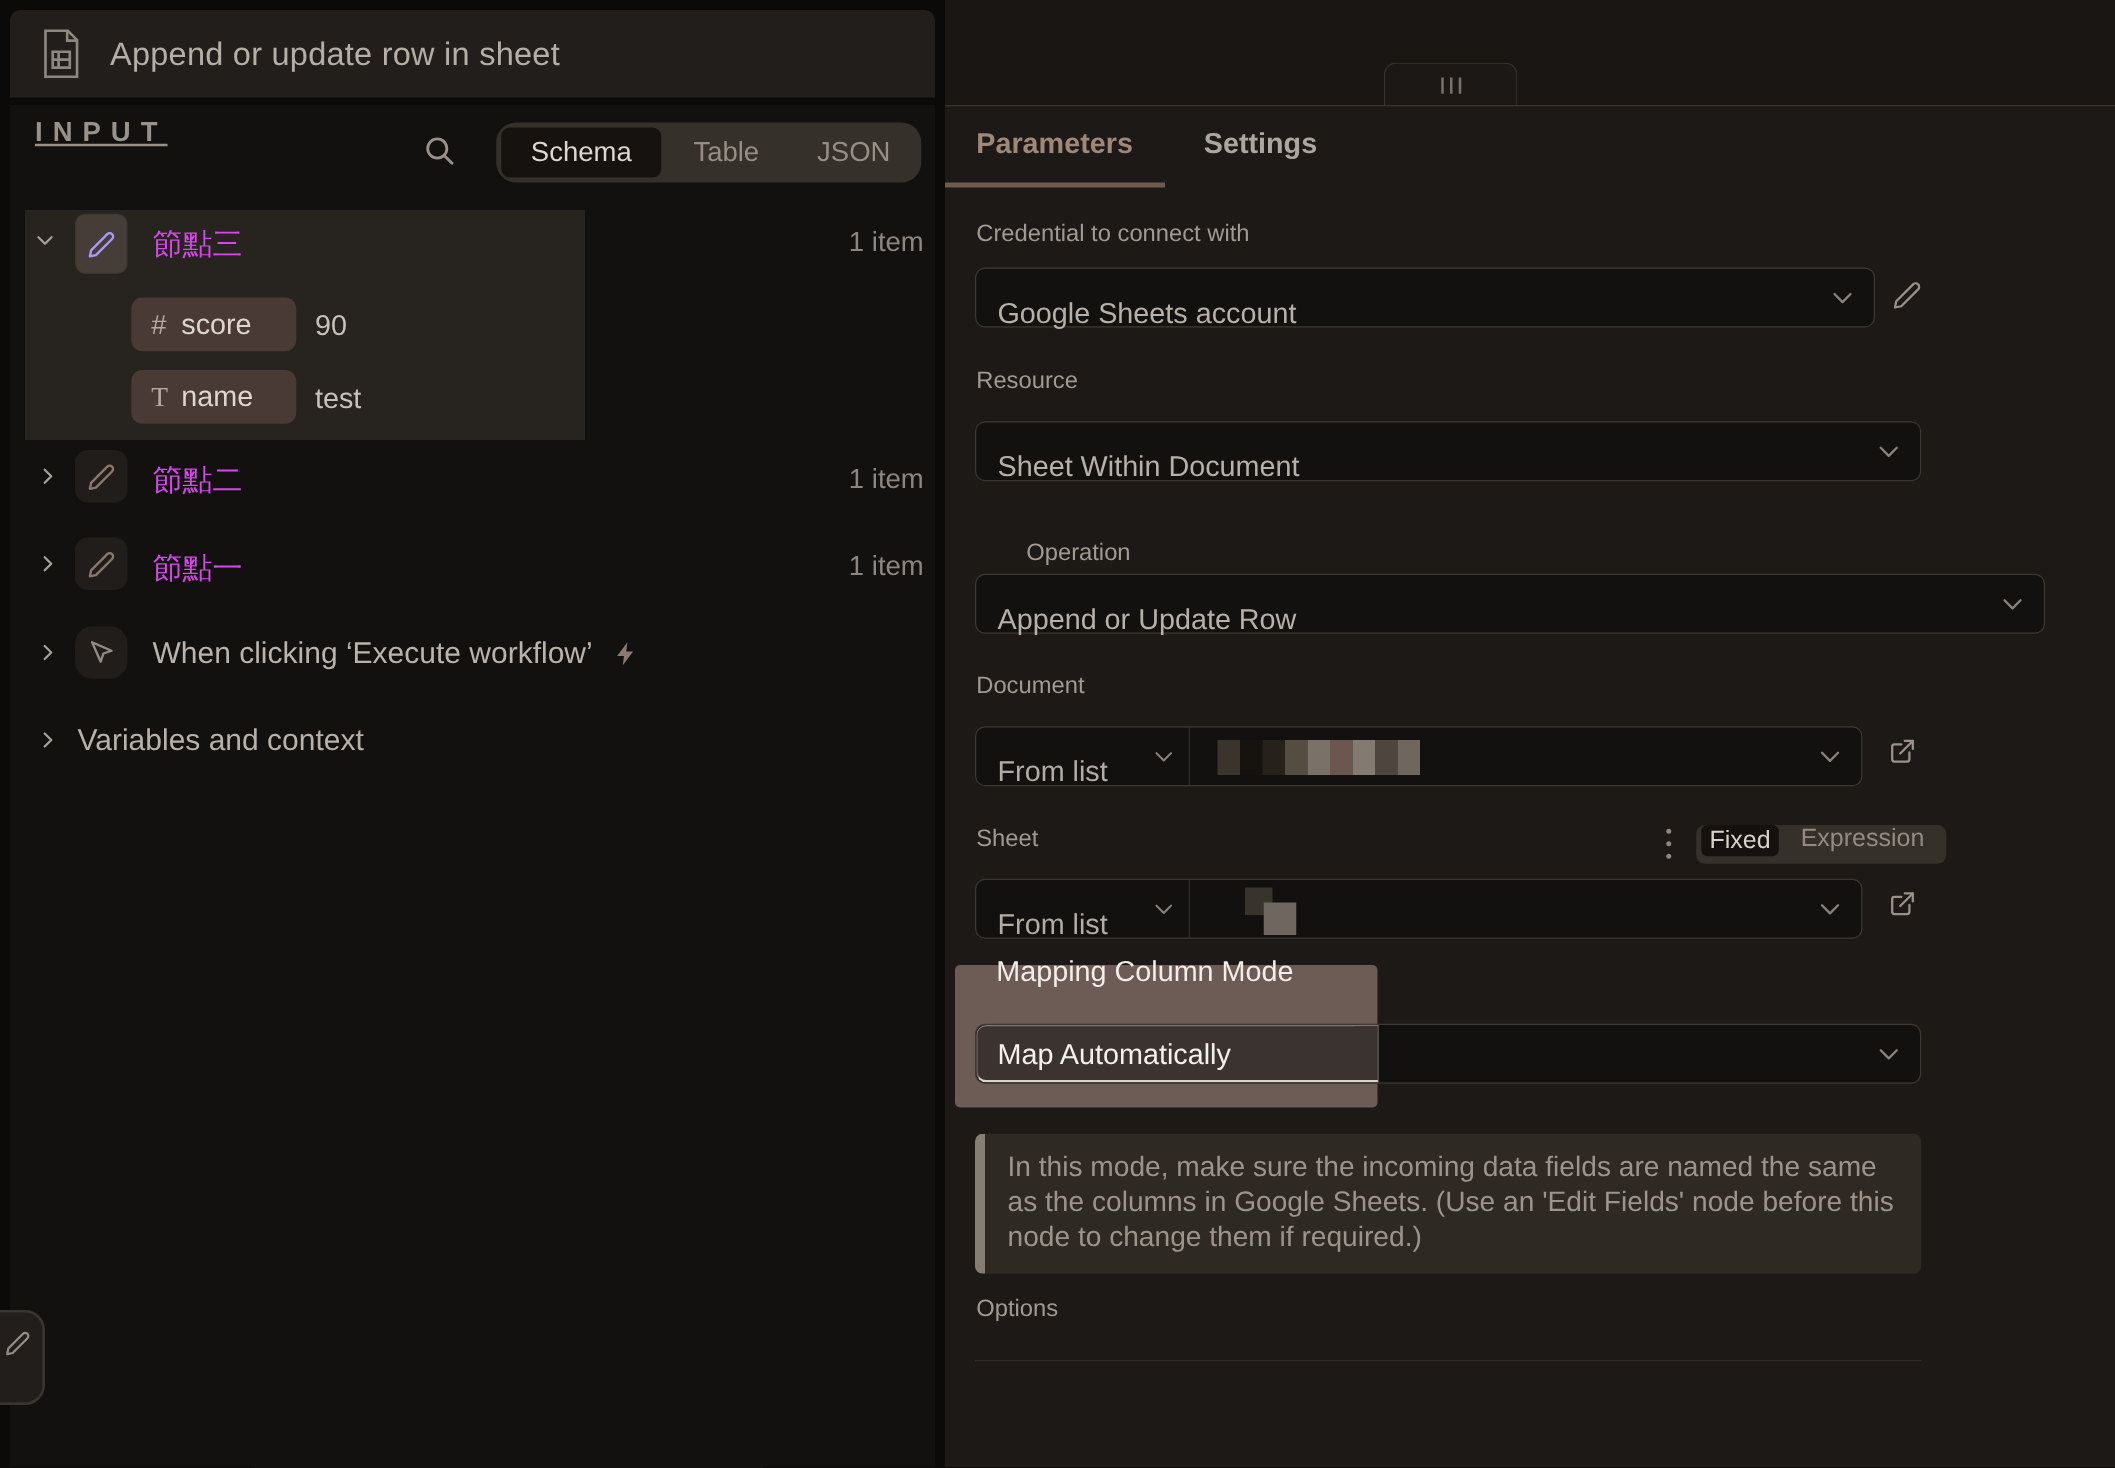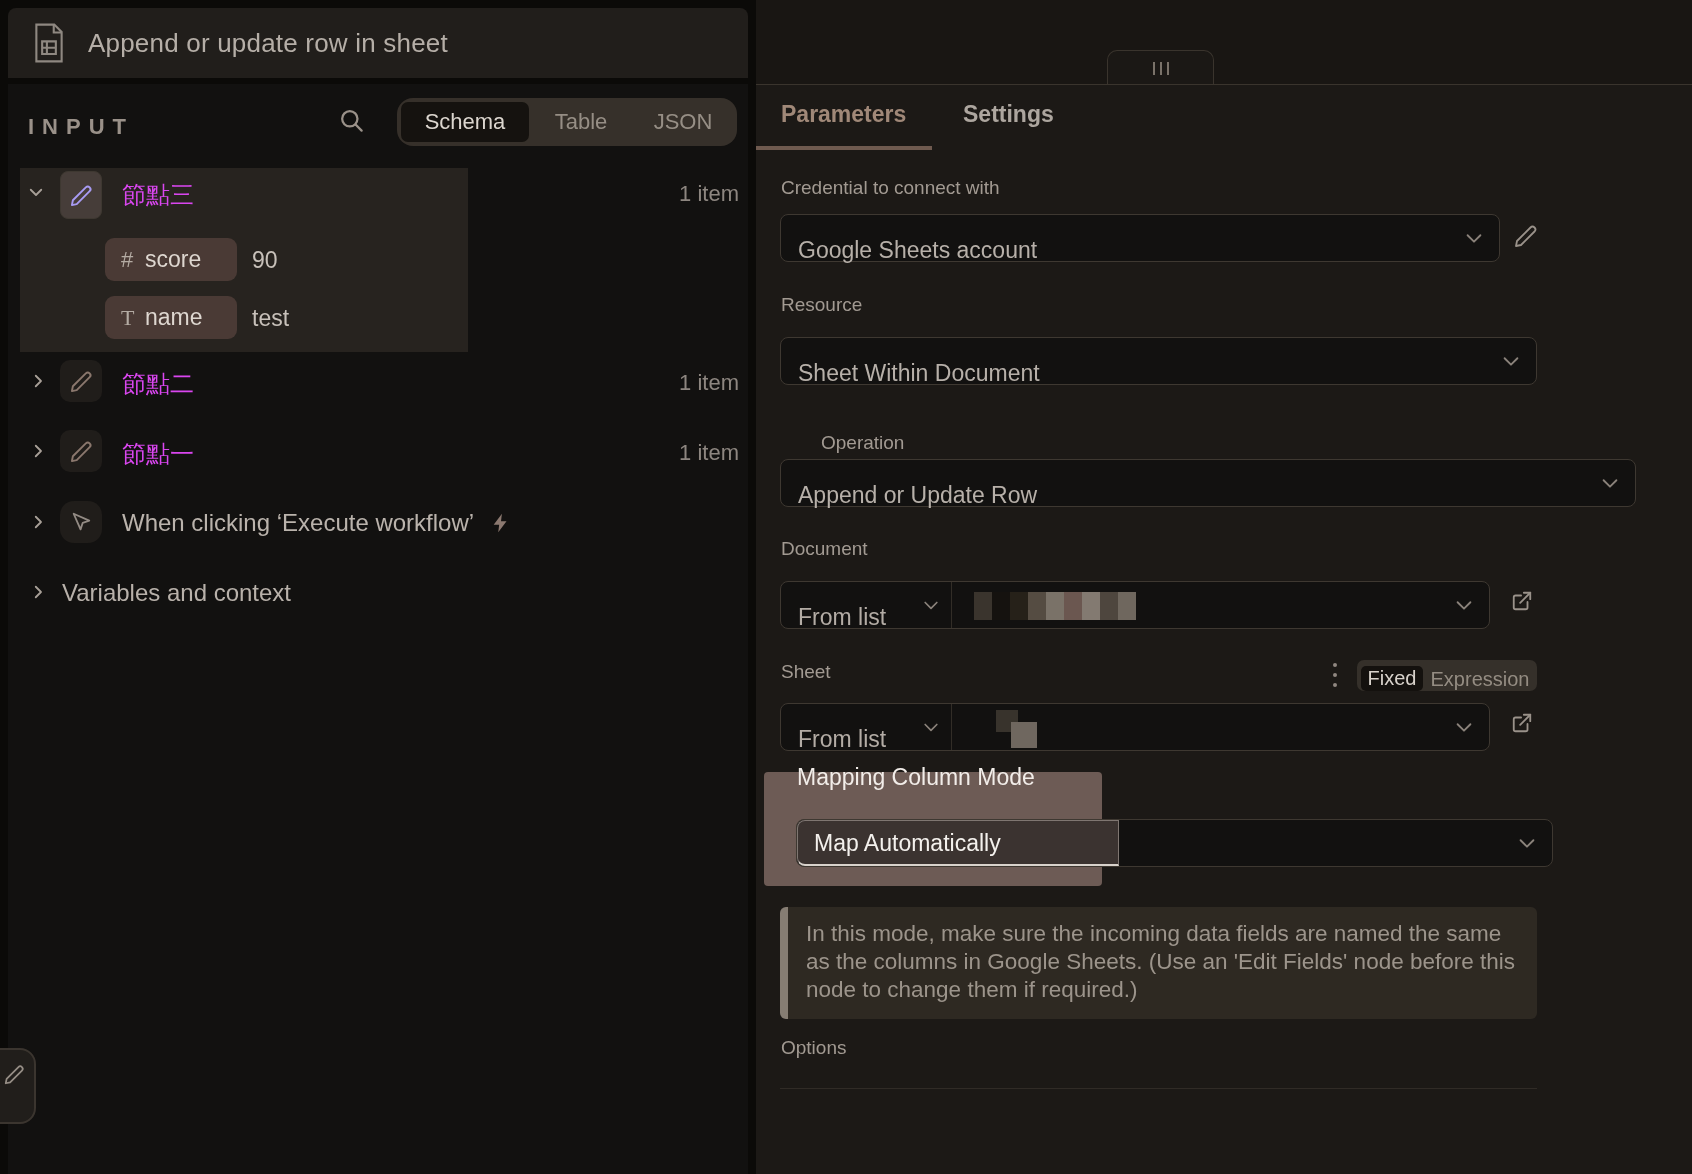--- a/index.html
+++ b/index.html
@@ -11,21 +11,21 @@
   .ndv-header .ficon{margin-left:24px;color:#8f8881;}
   .ndv-title{margin-left:22px;font-size:26px;color:#b5aea7;letter-spacing:.2px;}
   .canvas-top{position:absolute;left:756px;top:0;width:936px;height:84px;background:#191613;}
   .drag-tab{position:absolute;left:1107px;top:50px;width:105px;height:34px;background:#1b1815;
     border:1px solid #3a342d;border-bottom:none;border-radius:10px 10px 0 0;
     display:flex;align-items:center;justify-content:center;gap:5px;}
   .drag-tab i{display:block;width:2px;height:13px;background:#7a7269;}
 
   
   .left-panel{position:absolute;left:8px;top:84px;width:740px;height:1090px;background:#121110;overflow:hidden;}
-  .input-title{position:absolute;left:20px;top:30px;font-size:22px;font-weight:600;letter-spacing:8px;color:#9a9189;}
+  .input-title{position:absolute;left:20px;top:9px;font-size:22px;font-weight:600;letter-spacing:8px;color:#9a9189;text-decoration:underline;}
   .search-ic{position:absolute;left:330px;top:23px;color:#9a9189;}
   .seg-group{position:absolute;left:389px;top:14px;width:340px;height:48px;background:#36302a;border-radius:16px;}
   .seg{position:absolute;top:4px;height:40px;display:flex;align-items:center;justify-content:center;
     font-size:22px;color:#968e85;border-radius:7px;}
   .seg.active{background:#15120f;color:#dcd6cf;}
 
   .sel-block{position:absolute;left:12px;top:84px;width:448px;height:184px;background:#27231f;}
   .chev{position:absolute;color:#a8a098;}
   .tile{position:absolute;width:42px;height:42px;border-radius:10px;background:#201d1a;
     display:flex;align-items:center;justify-content:center;color:#8a776d;}
@@ -53,22 +53,22 @@
   .sel .chev-r{position:absolute;right:14px;color:#8b837b;}
   .sublist{position:absolute;left:0;top:0;bottom:0;width:170px;border-right:1px solid #322d27;
     display:flex;align-items:center;}
   .sublist .txt{margin-left:17px;font-size:23px;color:#b3aca5;}
   .sublist .chev-s{position:absolute;left:140px;color:#8b837b;}
   .side-ic{position:absolute;color:#9a928a;}
   .mosaic{position:absolute;top:10px;display:flex;}
   .mosaic i{display:block;width:18px;height:28px;}
   .kebab{position:absolute;display:flex;flex-direction:column;gap:6px;}
   .kebab i{width:4px;height:4px;border-radius:50%;background:#8f8780;}
-  .toggle{position:absolute;left:601px;top:575px;width:180px;height:31px;background:#35302a;border-radius:7px;
-    display:flex;align-items:flex-end;}
+  .toggle{position:absolute;left:601px;top:575px;width:200px;height:31px;background:#35302a;border-radius:7px;
+    display:flex;align-items:flex-start;}
   .toggle .chip{margin-left:4px;width:62px;height:25px;background:#14110e;border-radius:5px;
     display:flex;align-items:center;justify-content:center;font-size:20px;color:#d8d2cb;}
   .toggle .expr{flex:1;text-align:center;font-size:20px;color:#948c82;}
   .highlight{position:absolute;left:8px;top:687px;width:338px;height:114px;background:#6d5b55;border-radius:4px;}
   .map-label{position:absolute;left:41px;top:679px;font-size:23px;font-weight:500;color:#f2ede9;}
   .map-overlay{position:absolute;left:0;top:0;bottom:0;width:322px;background:rgba(205,175,165,.22);
     border:1px solid rgba(230,220,212,.40);border-bottom:2px solid #d9d3cc;border-radius:8px 0 0 8px;box-sizing:border-box;}
   .map-txt{margin-left:17px;font-size:23px;color:#f4f1ed;position:relative;z-index:2;}
   .notice{position:absolute;left:24px;top:822px;width:757px;height:112px;background:#2e2922;border-radius:6px;
     border-left:8px solid #867d73;box-sizing:border-box;}
@@ -302,21 +302,21 @@
     <div class="side-ic" style="left:755px;top:627px;">
       <svg width="22" height="22" viewBox="0 0 24 24" fill="none" stroke="currentColor" stroke-width="2" stroke-linecap="round" stroke-linejoin="round">
           <path d="M14 3h7v7"></path>
           <path d="M10 14 21 3"></path>
           <path d="M18 13v6a2 2 0 0 1-2 2H5a2 2 0 0 1-2-2V8a2 2 0 0 1 2-2h6"></path>
         </svg>
     </div>
 
     <div class="highlight"></div>
     <div class="map-label">Mapping Column Mode</div>
-    <div class="sel" style="top:734px;width:757px;margin-left:16px;">
+    <div class="sel" style="top:734px;width:757px;">
       <div class="map-overlay"></div>
       <span class="map-txt">Map Automatically</span>
       <span class="chev-r">
         <svg width="22" height="22" viewBox="0 0 24 24" fill="none" stroke="currentColor" stroke-width="2" stroke-linecap="round" stroke-linejoin="round">
             <path d="M5 9l7 7 7-7"></path>
           </svg>
       </span>
     </div>
 
     <div class="notice">

